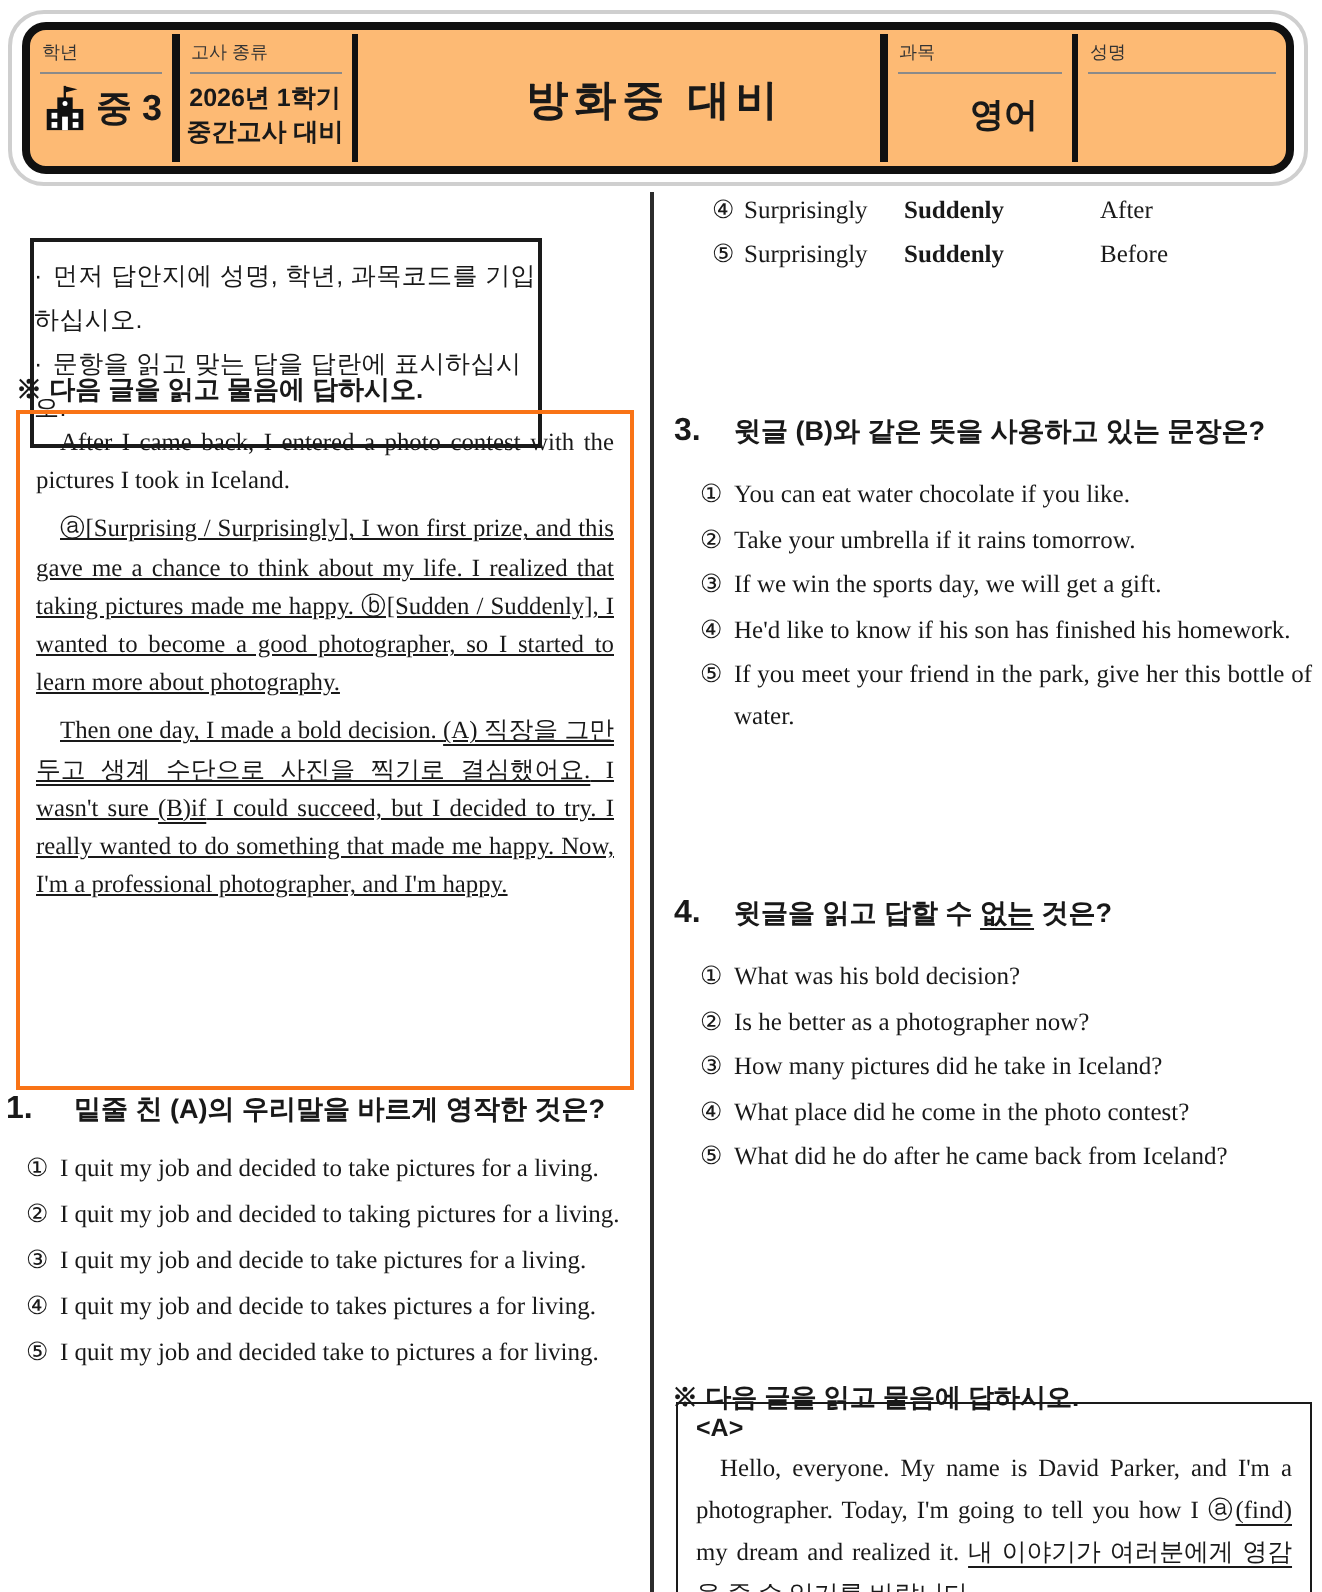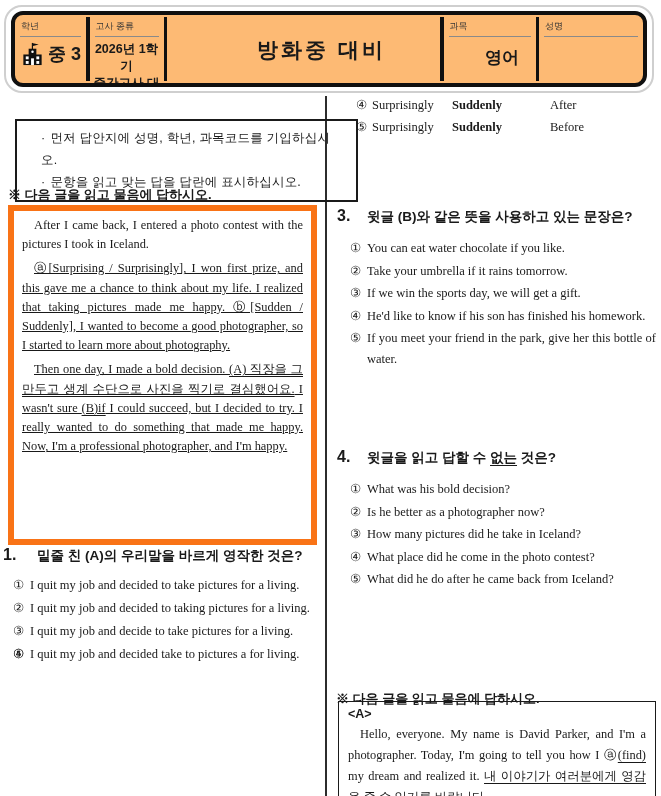--- a/index.html
+++ b/index.html
@@ -6,49 +6,49 @@
   .page{position:relative;width:661px;height:796px;background:#fff;color:#191919;overflow:hidden;
         font-family:"Liberation Serif",serif;}
 
   
   .hdr-outer{position:absolute;left:4px;top:5px;width:650px;height:88px;border:2px solid #cfcfcf;
              border-radius:18px;box-sizing:border-box;background:#fff;}
   .hdr-inner{position:absolute;left:5px;top:4px;right:5px;bottom:4px;border:4px solid #101010;
              border-radius:12px;display:flex;align-items:stretch;overflow:hidden;background:#fdba74;}
   .hc{box-sizing:border-box;position:relative;padding:3px 0 2px;}
   .hc-grade{width:71px;}
-  .hc-exam{width:74px;border-radius:30px;}
+  .hc-exam{width:86px;border-radius:30px;}
   .hc-title{flex:1;display:flex;align-items:center;justify-content:center;}
   .hc-subj{width:92px;}
   .hc-name{width:104px;}
   .vbar{width:3.5px;background:#101010;margin:2px 0;flex:0 0 auto;}
   .hlabel{display:block;font:400 9px "Liberation Sans",sans-serif;color:#333;
           margin:2px 5px 0;padding:0 0 3px 1px;border-bottom:1.5px solid #8a8a8a;}
   .hval-grade{display:flex;align-items:center;gap:3px;justify-content:center;margin-top:5px;
               font:700 18px "Liberation Sans",sans-serif;}
   .hval-exam{margin-top:4px;text-align:center;font:700 12.5px/1.35 "Liberation Sans",sans-serif;}
   .hval-title{font:700 21px "Liberation Sans",sans-serif;letter-spacing:3px;margin-left:36px;}
   .hval-subj{margin-top:9px;text-align:center;font:700 17px "Liberation Sans",sans-serif;padding-left:25px;}
 
   
   .col-divider{position:absolute;left:325px;top:96px;width:1.5px;height:700px;background:#2c2c2c;}
 
   
-  .inst{position:absolute;left:15px;top:119px;width:343px;box-sizing:border-box;border:2px solid #1a1a1a;
-        padding:6px 24px 7px;font:400 12.5px/22px "Liberation Sans",sans-serif;letter-spacing:.2px;}
+  .inst{position:absolute;left:15px;top:119px;width:256px;box-sizing:border-box;border:2px solid #1a1a1a;
+        padding:6px 0 7px;font:400 12.5px/22px "Liberation Sans",sans-serif;letter-spacing:.2px;}
   .inst-row .bullet{margin-right:5px;}
 
   
   .sec-head{position:absolute;font:700 13px "Liberation Sans",sans-serif;white-space:nowrap;}
   .sec-head.one{left:8px;top:186px;}
   .sec-head.two{left:336px;top:690px;}
 
   
   .pbox{position:absolute;left:8px;top:205px;width:309px;height:340px;box-sizing:border-box;
-        border:6px solid #f97316;padding:5px 8px;overflow:hidden;
+        border:2px solid #f97316;padding:5px 8px;overflow:hidden;
         font:400 12.4px/19.2px "Liberation Serif",serif;text-align:justify;}
   .pbox p{margin:0;text-indent:12px;}
   .pbox p + p{margin-top:5px;text-decoration:underline;}
 
   
   .qblock{position:absolute;}
   .q1{left:3px;top:546px;width:314px;}
   .q3{left:337px;top:207px;width:319px;}
   .q4{left:337px;top:448px;width:319px;}
   .qhead{display:flex;align-items:baseline;}
@@ -177,20 +177,21 @@
           <span class="opttext">I quit my job and decided to taking pictures for a living.</span>
         </div>
 
         <div class="opt">
           <span class="optnum">③</span>
           <span class="opttext">I quit my job and decide to take pictures for a living.</span>
         </div>
 
         <div class="opt">
           <span class="optnum">④</span>
+          <span class="opttext">I quit my job and decide to takes pictures a for living.</span>
         </div>
 
         <div class="opt">
           <span class="optnum">⑤</span>
           <span class="opttext">I quit my job and decided take to pictures a for living.</span>
         </div>
       </div>
   </div>
 
   <div class="q2c">

